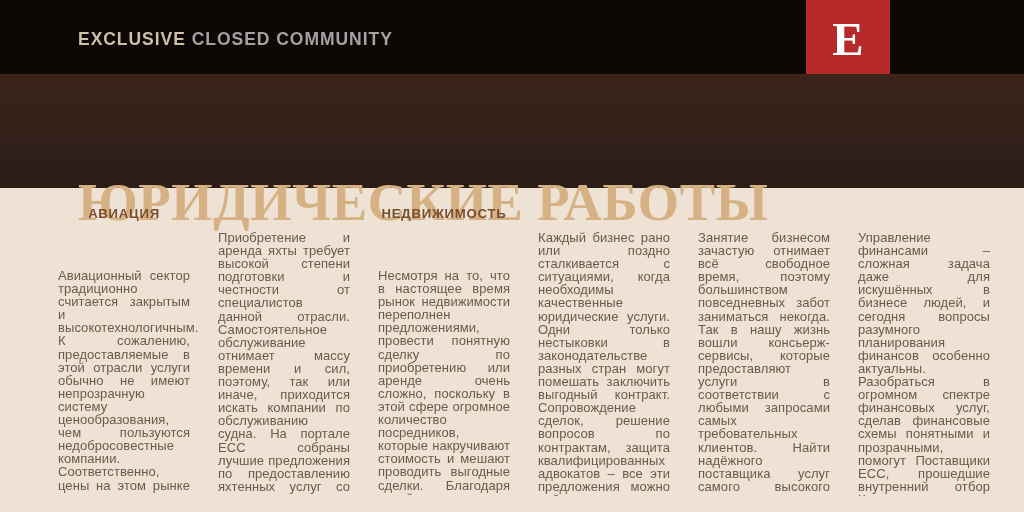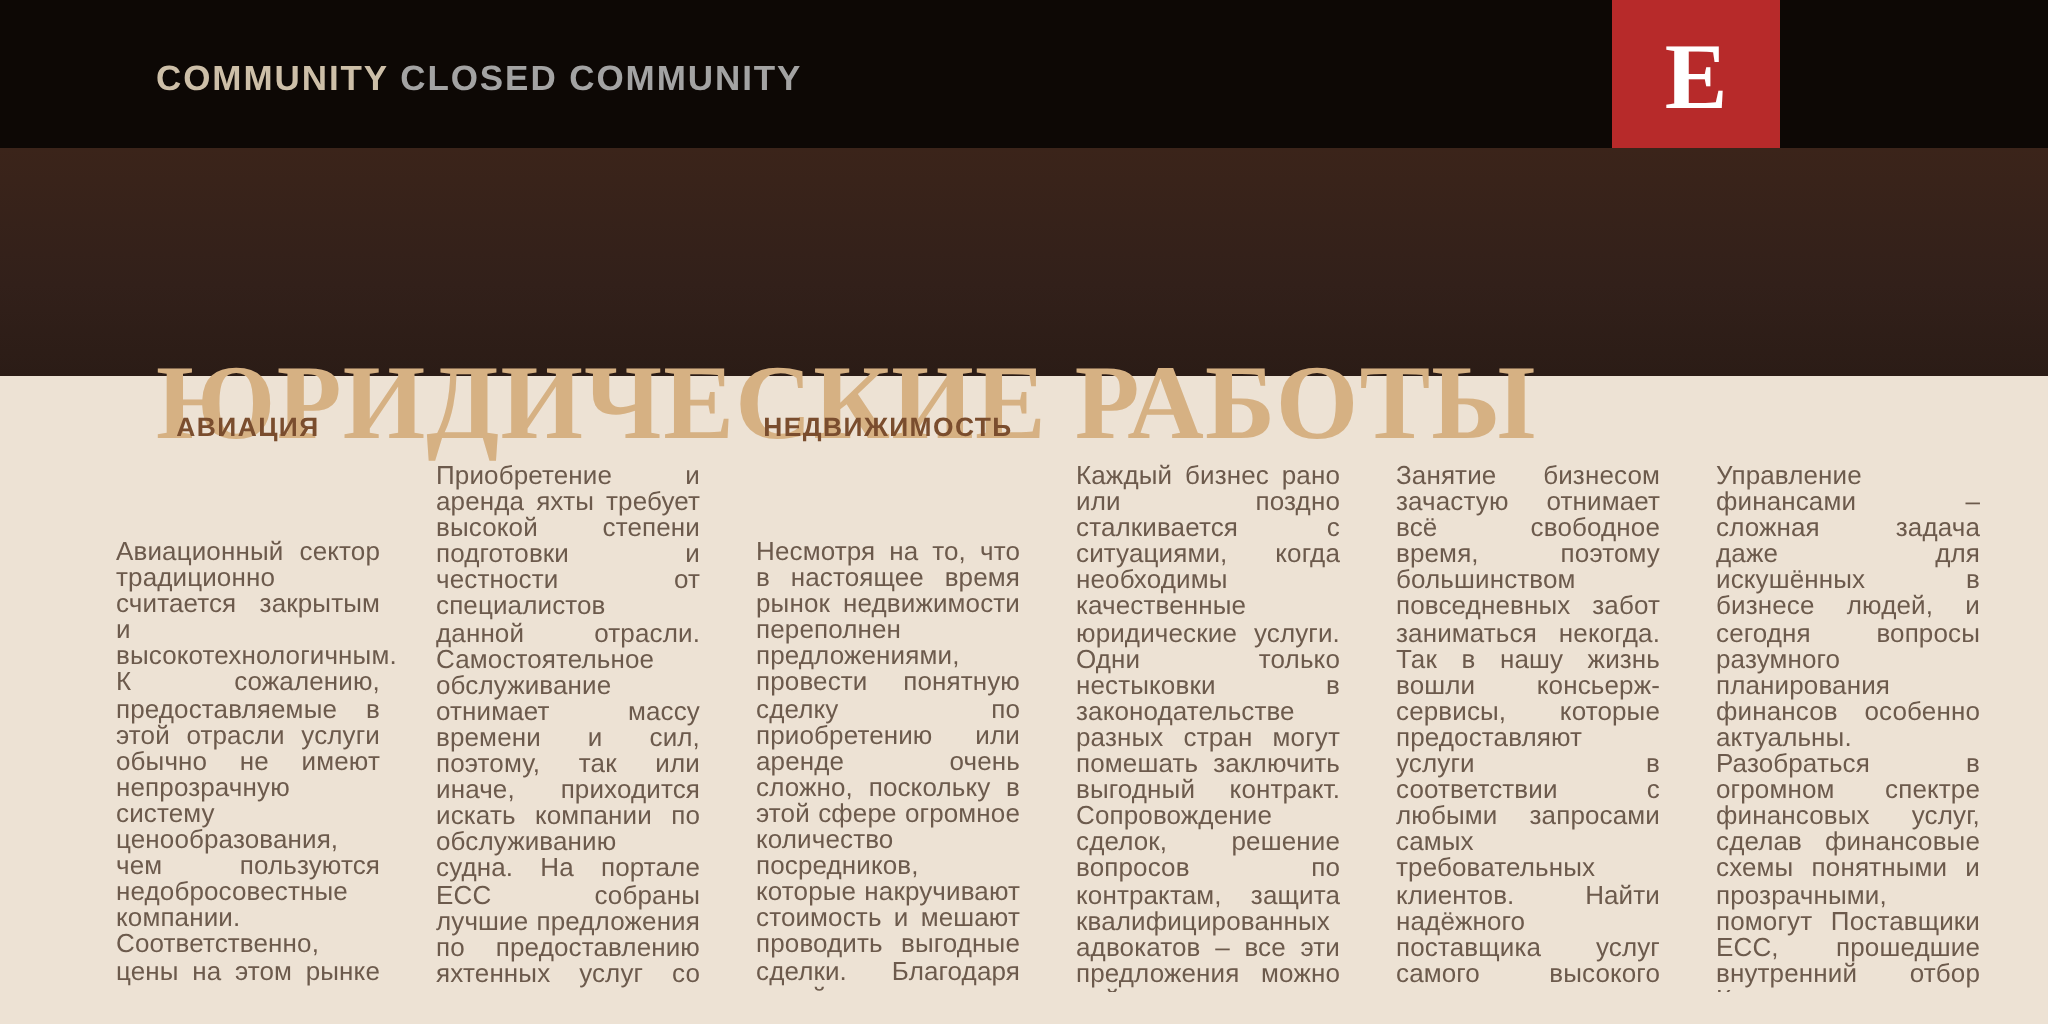--- a/index.html
+++ b/index.html
@@ -111,21 +111,21 @@
     background: #ede2d4;
   }
 </style>
 </head>
 <body>
 
 <div class="page">
 
   <div class="topbar">
     <div class="eyebrow">
-      <span class="light">COMMUNITY</span>
+      <span class="light">EXCLUSIVE</span>
       <span class="strong">CLOSED COMMUNITY</span>
     </div>
     <div class="logo-ribbon">
       <div class="logo-mark">E</div>
     </div>
   </div>
 
   <div class="hero">
     <div class="hero-title">ЮРИДИЧЕСКИЕ РАБОТЫ</div>
   </div>

